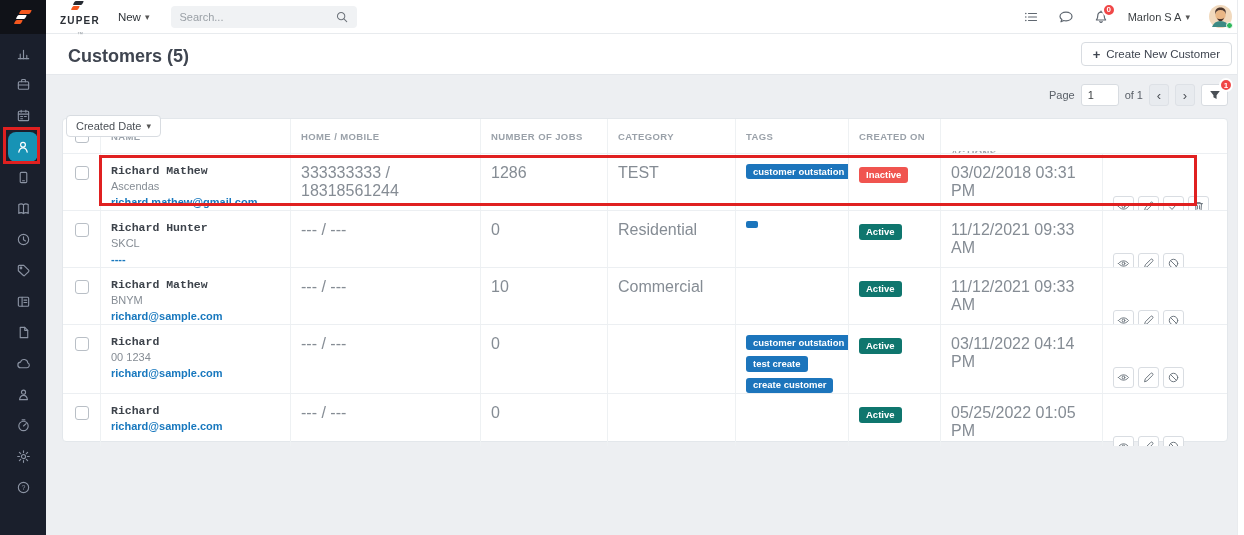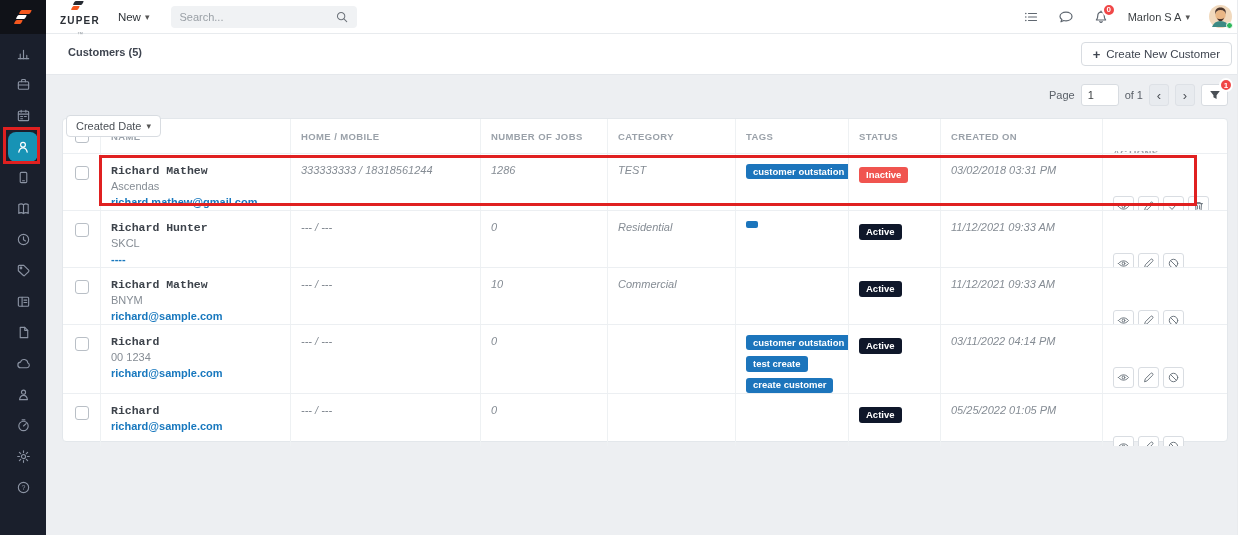--- a/index.html
+++ b/index.html
@@ -37,21 +37,21 @@
   .top-right { margin-left:auto; display:flex; align-items:center; gap:19px; margin-right:12px; }
   .top-ic { color:#5f6770; cursor:pointer; position:relative; }
   .badge { position:absolute; top:-6px; right:-7px; min-width:14px; height:14px; border-radius:8px; background:#f04747; border:2px solid #fff; color:#fff; font-size:8px; font-weight:bold; display:flex; align-items:center; justify-content:center; padding:0 2px; }
   .user { display:flex; align-items:center; gap:4px; font-size:11px; color:#3c4043; cursor:pointer; }
   .avatar-wrap { position:relative; width:23px; height:23px; }
   .avatar-wrap svg { display:block; }
   .presence { position:absolute; right:-1px; bottom:-1px; width:7px; height:7px; border-radius:50%; background:#2eb85c; border:1.5px solid #fff; }
 
   
   .pagehead { position:absolute; left:46px; top:34px; width:1198px; height:41px; background:#fff; border-bottom:1px solid #e5e8ec; z-index:3; }
-  .page-title { position:absolute; left:22px; top:12px; font-size:11px; font-weight:bold; color:#3f4550; }
+  .page-title { position:absolute; left:22px; top:12px; font-size:18px; font-weight:bold; color:#3f4550; }
   .create-btn { position:absolute; right:12px; top:8px; height:24px; background:#fff; border:1px solid #d8dce1; border-radius:4px; display:flex; align-items:center; gap:6px; padding:0 11px; font-size:11.5px; color:#3f4550; cursor:pointer; }
   .create-btn .plus { font-weight:bold; font-size:13px; }
 
   
   .toolbar-left { position:absolute; left:66px; top:84px; z-index:2; }
   .date-btn { height:22px; background:#fff; border:1px solid #d8dce1; border-radius:4px; display:flex; align-items:center; gap:5px; padding:0 9px; font-size:11px; color:#4a4f55; cursor:pointer;margin-top:31px; }
   .toolbar-right { position:absolute; right:16px; top:84px; display:flex; align-items:center; gap:6px; z-index:2; }
   .tb-label { font-size:11px; color:#5a6068; }
   .page-input { width:38px; height:22px; border:1px solid #d8dce1; border-radius:3px; background:#fff; font-size:11px; color:#3c4043; padding:0 6px; outline:none; font-family:"Liberation Sans", sans-serif; }
   .nav-btn { width:20px; height:22px; background:#e8ebef; border:1px solid #dde1e6; border-radius:3px; color:#4a4f55; font-size:13px; display:flex; align-items:center; justify-content:center; cursor:pointer; line-height:1; }
@@ -66,26 +66,26 @@
   .thead { height:34px; }
   .thead > div { padding:0 10px; display:flex; align-items:center; font-size:9.5px; font-weight:bold; letter-spacing:.4px; color:#9aa1a9; }
   .tbody-row { border-top:1px solid #eceff2; }
   .rh57 { height:57px; } .rh69 { height:69px; } .rh48 { height:48px; }
   .cell-check { display:flex; justify-content:center; padding-top:12px !important; }
   .cbox { width:14px; height:14px; border:1px solid #b9bfc6; border-radius:3px; background:#fff; cursor:pointer; }
   .thead .cell-check { align-items:center; padding-top:0 !important; }
   .name-main { font-size:11.5px; font-weight:bold; color:#3d434b; line-height:1.25;font-family:Liberation Mono, monospace; }
   .name-sub { font-size:11px; color:#858c94; line-height:1.3; margin-top:1px; }
   .email { font-size:11px; font-weight:bold; color:#1878be; line-height:1.3; margin-top:1px; cursor:pointer; }
-  .muted { font-size:11px; color:#858c94;font-style:italic; }
+  .muted { font-size:16px; color:#858c94; }
   .tags-cell { display:flex; flex-direction:column; align-items:flex-start; gap:6px; }
   .tag { display:inline-block; background:#1c75bc; color:#fff; font-size:9.5px; font-weight:bold; border-radius:3px; padding:2.5px 7px; line-height:1.1; white-space:nowrap; }
   .tag-mini { width:12px; height:7px; padding:0; border-radius:2px; }
   .status { display:inline-block; color:#fff; font-size:9.5px; font-weight:bold; border-radius:3px; padding:3px 7px; line-height:1.1; }
-  .status-green { background:#0f172a; }
+  .status-green { background:#0f766e; }
   .status-red { background:#f0544f; }
   .actions-cell { display:flex; gap:4px; align-items:flex-start; }
   .act-btn { width:21px; height:21px; background:#fff; border:1px solid #d9dde2; border-radius:3px; color:#6c757d; display:flex; align-items:center; justify-content:center; cursor:pointer; }
 
   
   .annot { position:absolute; border:3px solid #e02020; z-index:10; pointer-events:none; }
   .annot-rail { left:3px; top:127px; width:37px; height:37px; }
   .annot-row { left:99px; top:155px; width:1098px; height:51px; }
 
   
@@ -295,21 +295,20 @@
 
     <div class="trow thead">
       <div class="cell-check">
           <span class="cbox"></span>
         </div>
       <div>NAME</div>
       <div>HOME / MOBILE</div>
       <div>NUMBER OF JOBS</div>
       <div>CATEGORY</div>
       <div>TAGS</div>
-      <div>STATUS</div>
       <div>CREATED ON</div>
       <div>ACTIONS</div>
     </div>
 
     <div class="trow tbody-row rh57">
       <div class="cell-check">
           <span class="cbox"></span>
         </div>
       <div>
         <div class="name-main">Richard Mathew</div>

